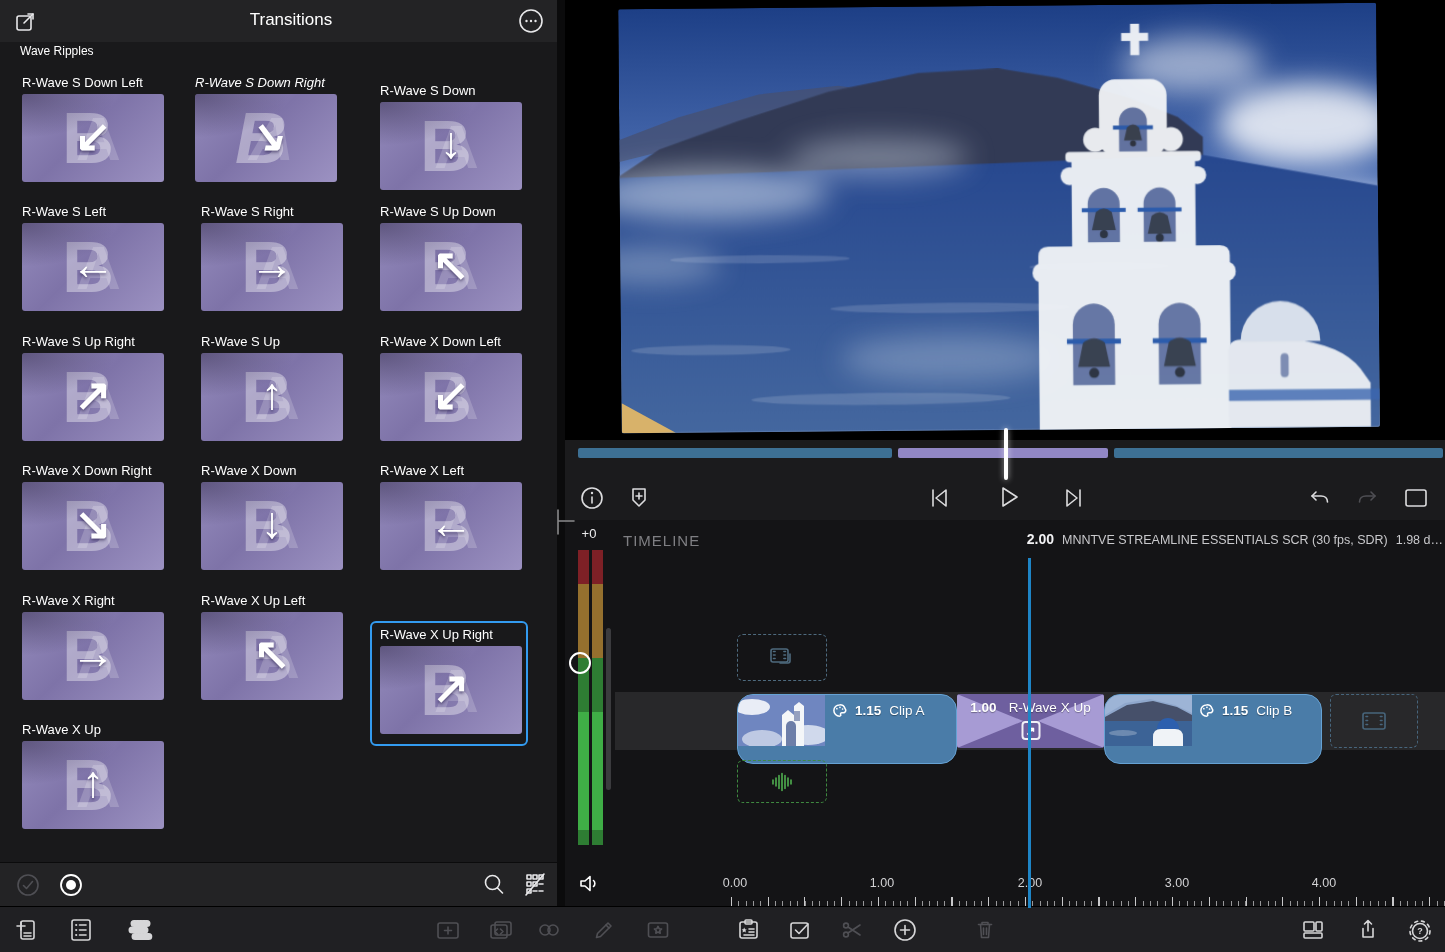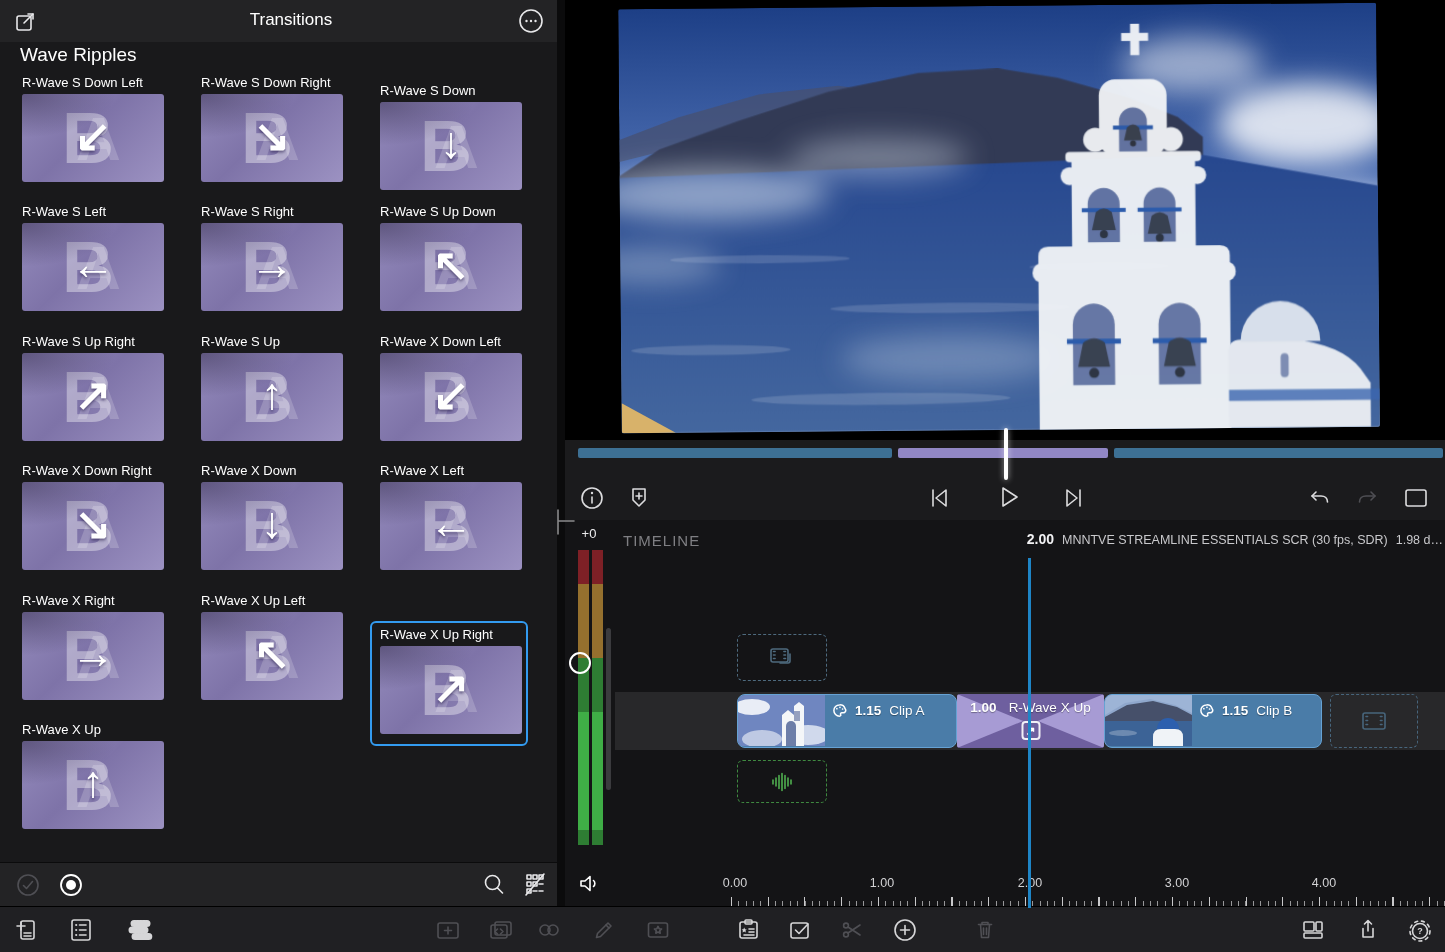--- a/index.html
+++ b/index.html
@@ -11,21 +11,21 @@
   .icon svg { stroke:currentColor; fill:none; stroke-width:1.6; stroke-linecap:round; stroke-linejoin:round; display:block; }
   .dim { color:#4f4f54 !important; }
 
   
   .left-panel { position:absolute; left:0; top:0; width:557px; height:906px; background:#18181a; }
   .panel-header { position:absolute; left:0; top:0; width:557px; height:42px; background:#232325; }
   .panel-title { position:absolute; left:0; right:0; top:10px; text-align:center; font-size:17px; color:#fff;padding-left:25px; }
   .popout { position:absolute; left:12px; top:7px; width:28px; height:28px; color:#e8e8ea; }
   .more-btn { position:absolute; right:12px; top:7px; width:28px; height:28px; color:#e8e8ea; }
   .panel-body { position:absolute; left:0; top:42px; width:557px; height:820px; background:#19191b; overflow:hidden; }
-  .section-title { position:absolute; left:20px; top:2px; font-size:19px; color:#fff; }
+  .section-title { position:absolute; left:20px; top:2px; font-size:12px; color:#fff; }
   .tile-block { position:absolute; width:158px; padding:4px 8px 10px 8px; border:2px solid transparent; border-radius:6px; }
   .tile-block.selected { border-color:#339bf0; }
   .tile-label { font-size:13px; color:#fff; white-space:nowrap; margin-bottom:4px; }
   .tile-thumb { position:relative; width:142px; height:88px; border-radius:3px; overflow:hidden;
                 background:linear-gradient(135deg,#948bbc 0%,#7e73a8 45%,#9c92c2 100%); }
   .tile-thumb::after { content:""; position:absolute; inset:0;
                 background:radial-gradient(120% 90% at 0% 0%, rgba(30,22,52,.45) 0%, rgba(30,22,52,0) 55%); }
   .gA, .gB { position:absolute; font-weight:bold; color:#fff; line-height:1; }
   .gA { left:54px; top:14px; font-size:62px; opacity:.18; }
   .gB { left:40px; top:8px; font-size:72px; opacity:.38; }
@@ -68,21 +68,21 @@
   .tl-header-label { position:absolute; left:58px; top:12px; font-size:15px; letter-spacing:1px; color:#7f7f83; }
   .tl-header-right { position:absolute; right:2px; top:11px; display:flex; align-items:baseline; gap:8px; white-space:nowrap; }
   .tl-time { font-size:14px; font-weight:bold; color:#f2f2f4; }
   .tl-proj { font-size:12.5px; color:#c9c9cc; }
   .tl-dur { font-size:12.5px; color:#c9c9cc; }
   .track-strip { position:absolute; left:50px; top:172px; width:830px; height:58px; background:#28282a; }
   .ph-dashed { position:absolute; border-radius:6px; display:flex; align-items:center; justify-content:center; }
   .overlay-ph { left:172px; top:114px; width:90px; height:47px; border:1.6px dashed #4e6a7e; color:#4e6a7e; }
   .audio-ph { left:172px; top:240px; width:90px; height:43px; border:1.6px dashed #3f8a40; color:#4fae4f; }
   .empty-ph { left:765px; top:174px; width:88px; height:54px; border:1.6px dashed #47657c; color:#47657c; }
-  .clip { position:absolute; top:174px; height:54px; border-radius:8px; overflow:hidden; }
+  .clip { position:absolute; top:174px; height:70px; border-radius:16px; overflow:hidden; }
   .clip-a { left:172px; width:220px; background:#4a7ca8; border:1.5px solid #66a2d4; }
   .clip-b { left:539px; width:218px; background:#4a7ca8; border:1.5px solid #66a2d4; }
   .clip-thumb { position:absolute; left:0; top:0; width:87px; height:51px; }
   .clip-thumb svg { display:block; width:100%; height:100%; }
   .clip-label { position:absolute; left:94px; top:8px; display:flex; align-items:center; gap:8px;
                 font-size:13.5px; color:#fff; text-shadow:0 1px 1px rgba(0,0,0,.4); white-space:nowrap; }
   .clip-dur { font-weight:bold; }
   .transition-clip { position:absolute; left:392px; top:174px; width:147px; height:54px; border-radius:3px;
                 background:#6e5f9f; overflow:hidden; }
   .transition-clip::before { content:""; position:absolute; inset:0; background:#a79bd4;
@@ -136,21 +136,21 @@
       <div class="section-title">Wave Ripples</div>
       <div style="position:absolute; inset:0;">
           <div class="tile-block" style="left: 12px; top: 27px;">
             <div class="tile-label">R-Wave S Down Left</div>
             <div class="tile-thumb">
               <span class="gA">A</span>
               <span class="gB">B</span>
               <span class="tile-arrow">↙</span>
             </div>
           </div>
-          <div class="tile-block" style="left: 191px; top: 27px;">
+          <div class="tile-block" style="left: 185px; top: 27px; font-style: italic;">
             <div class="tile-label">R-Wave S Down Right</div>
             <div class="tile-thumb">
               <span class="gA">A</span>
               <span class="gB">B</span>
               <span class="tile-arrow">↘</span>
             </div>
           </div>
           <div class="tile-block" style="left: 370px; top: 27px; margin-top: 8px;">
             <div class="tile-label">R-Wave S Down</div>
             <div class="tile-thumb">

